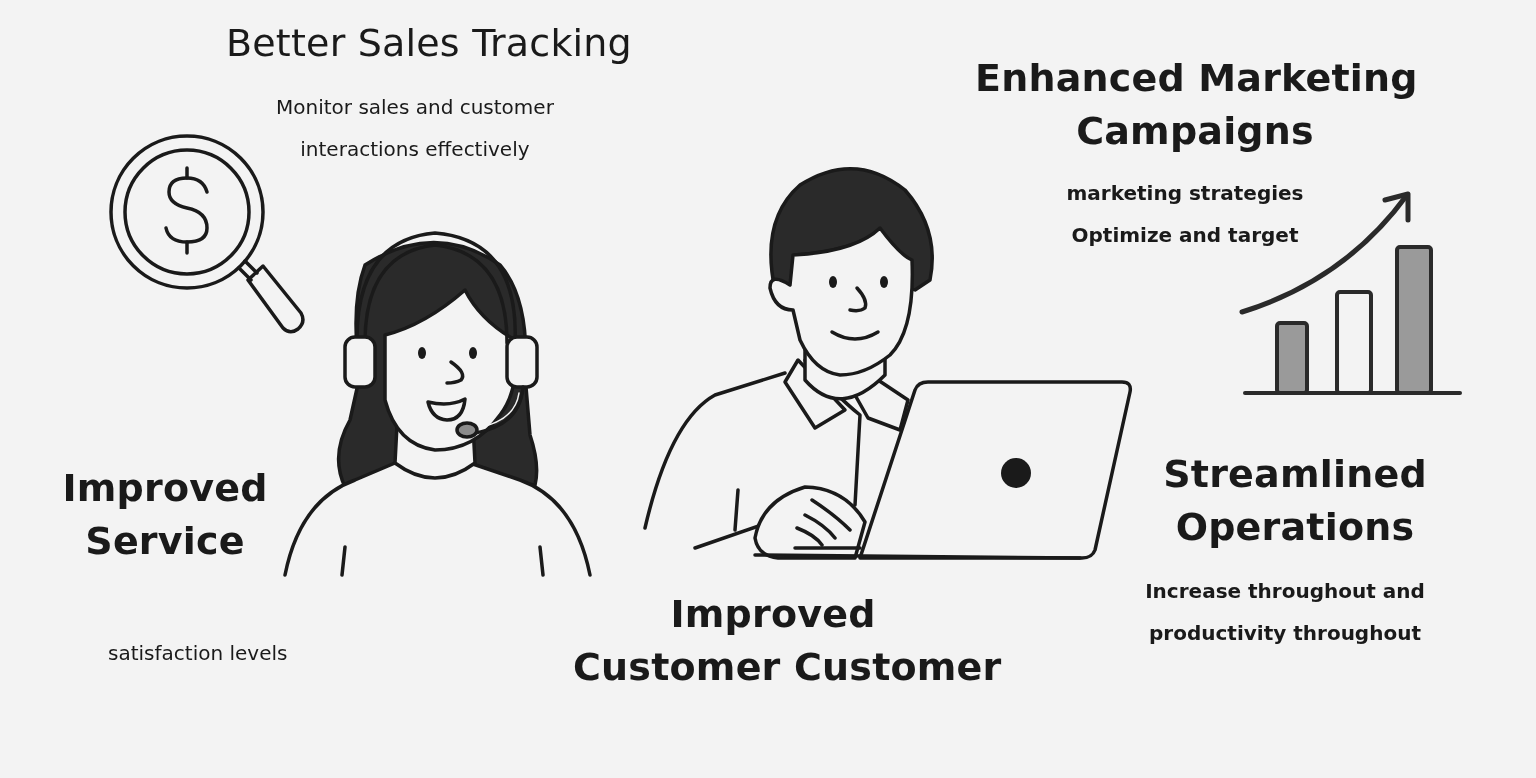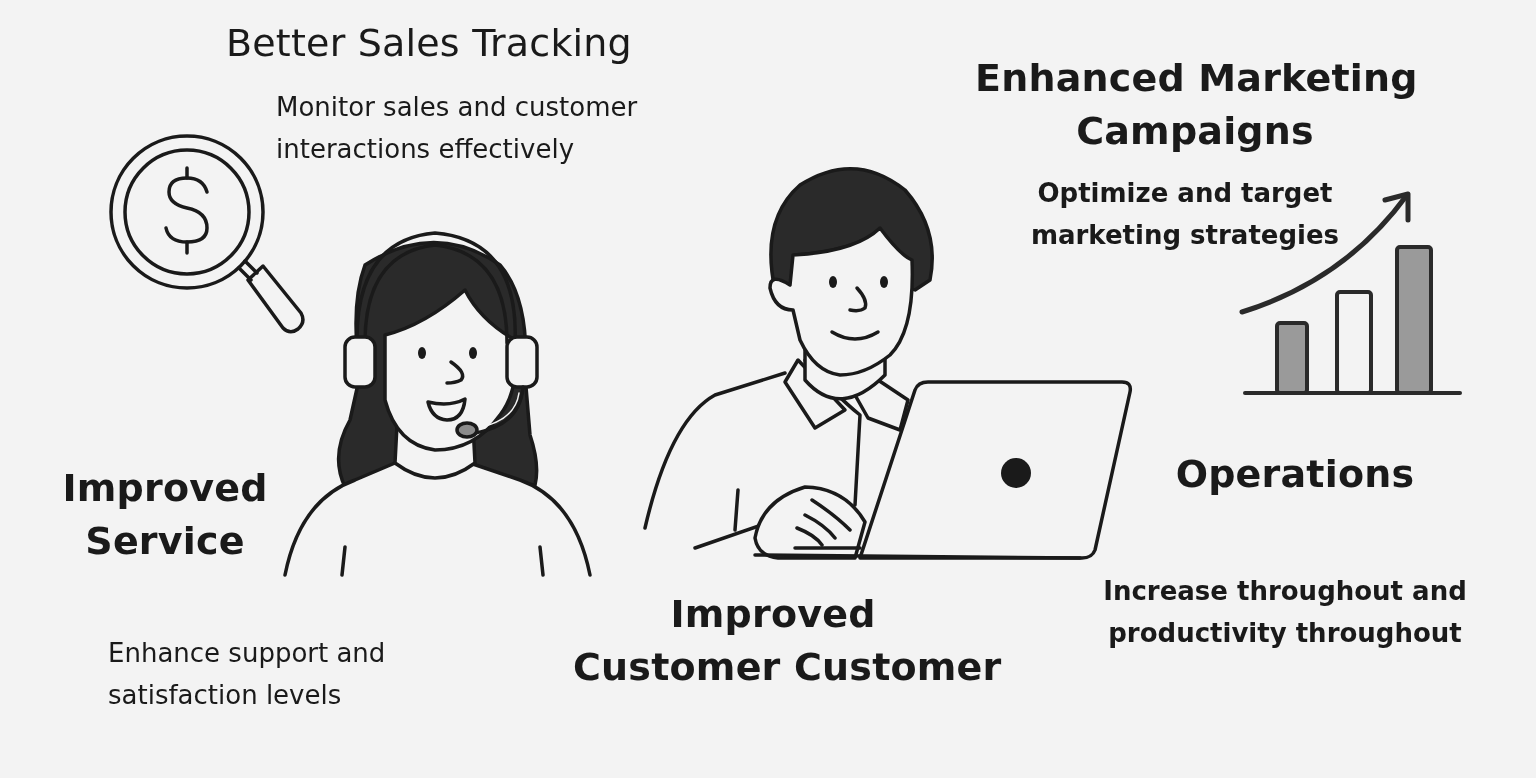--- a/index.html
+++ b/index.html
@@ -17,27 +17,27 @@
     }
     .abs { position: absolute; }
     .title {
       font-size: 38px;
       line-height: 53px;
       font-weight: 400;
       letter-spacing: 0.2px;
       white-space: nowrap;
     }
     .desc {
-      font-size: 26px;
+      font-size: 20px;
       line-height: 42px;
       font-weight: 400;
       white-space: nowrap;
     }
     .center { text-align: center; font-weight: bold; }
-    .left { text-align: left; }
+    .left { text-align: center; }
     .line { display: block; }
     svg { position: absolute; overflow: visible; }
   </style>
 </head>
 <body>
 
 <div class="abs title left" style="left:226px; top:17px;">Better  Sales Tracking</div>
 <div class="abs desc left" style="left:276px; top:86px;">
   <span class="line">Monitor sales and customer</span>
   <span class="line">interactions effectively</span>
@@ -86,21 +86,20 @@
 
     <path fill="#f3f3f3" d="M143 177 Q165 182 180 174 Q178 195 162 195 Q147 194 143 177 Z"></path>
   </g>
 </svg>
 
 <div class="abs title center" style="left:55px; top:462px; width:220px;">
   <span class="line">Improved</span>
   <span class="line">Service</span>
 </div>
 <div class="abs desc left" style="left:108px; top:632px;">
-  <span class="line">Enhance support and</span>
   <span class="line">satisfaction levels</span>
 </div>
 
 <svg style="left:640px; top:160px;" width="500" height="400" viewBox="0 0 500 400">
   <g stroke="#1a1a1a" stroke-width="3.5" stroke-linecap="round" stroke-linejoin="round">
 
     <path fill="#f3f3f3" d="M5 368 Q30 260 75 235 L155 200 L255 220 L300 260 L300 400 L5 400 Z" stroke="none"></path>
     <path fill="none" d="M5 368 Q30 260 75 235 L145 213"></path>
 
     <path fill="#f3f3f3" d="M158 200 L145 222 L175 268 L205 250 Z"></path>
@@ -133,34 +132,35 @@
 <div class="abs title center" style="left:573px; top:588px; width:400px;">
   <span class="line">Improved</span>
   <span class="line">Customer Customer</span>
 </div>
 
 <div class="abs title center" style="left:975px; top:52px; width:440px;">
   <span class="line">Enhanced Marketing</span>
   <span class="line">Campaigns</span>
 </div>
 <div class="abs desc center" style="left:1020px; top:172px; width:330px;">
+  <span class="line">marketing strategies</span>
   <span class="line">Optimize and target</span>
-  <span class="line">marketing strategies</span>
 </div>
 
 <svg style="left:1235px; top:185px;" width="235" height="215" viewBox="0 0 235 215">
   <g stroke="#2a2a2a" stroke-width="4" stroke-linecap="round" stroke-linejoin="round">
     <rect x="42" y="138" width="30" height="70" rx="3" fill="#9a9a9a"></rect>
     <rect x="102" y="107" width="34" height="101" rx="3" fill="#f3f3f3"></rect>
     <rect x="162" y="62" width="34" height="146" rx="3" fill="#9a9a9a"></rect>
     <path d="M10 208 L225 208" fill="none"></path>
     <path d="M7 127 Q110 95 172 10" fill="none" stroke-width="5"></path>
     <path d="M150 15 L173 9 L173 35" fill="none" stroke-width="5"></path>
   </g>
 </svg>
 
 <div class="abs title center" style="left:1140px; top:448px; width:310px;">
+  <span class="line">Streamlined</span>
   <span class="line">Operations</span>
 </div>
 <div class="abs desc center" style="left:1090px; top:570px; width:390px;">
   <span class="line">Increase throughout and</span>
   <span class="line">productivity throughout</span>
 </div>
 
 </body></html>

